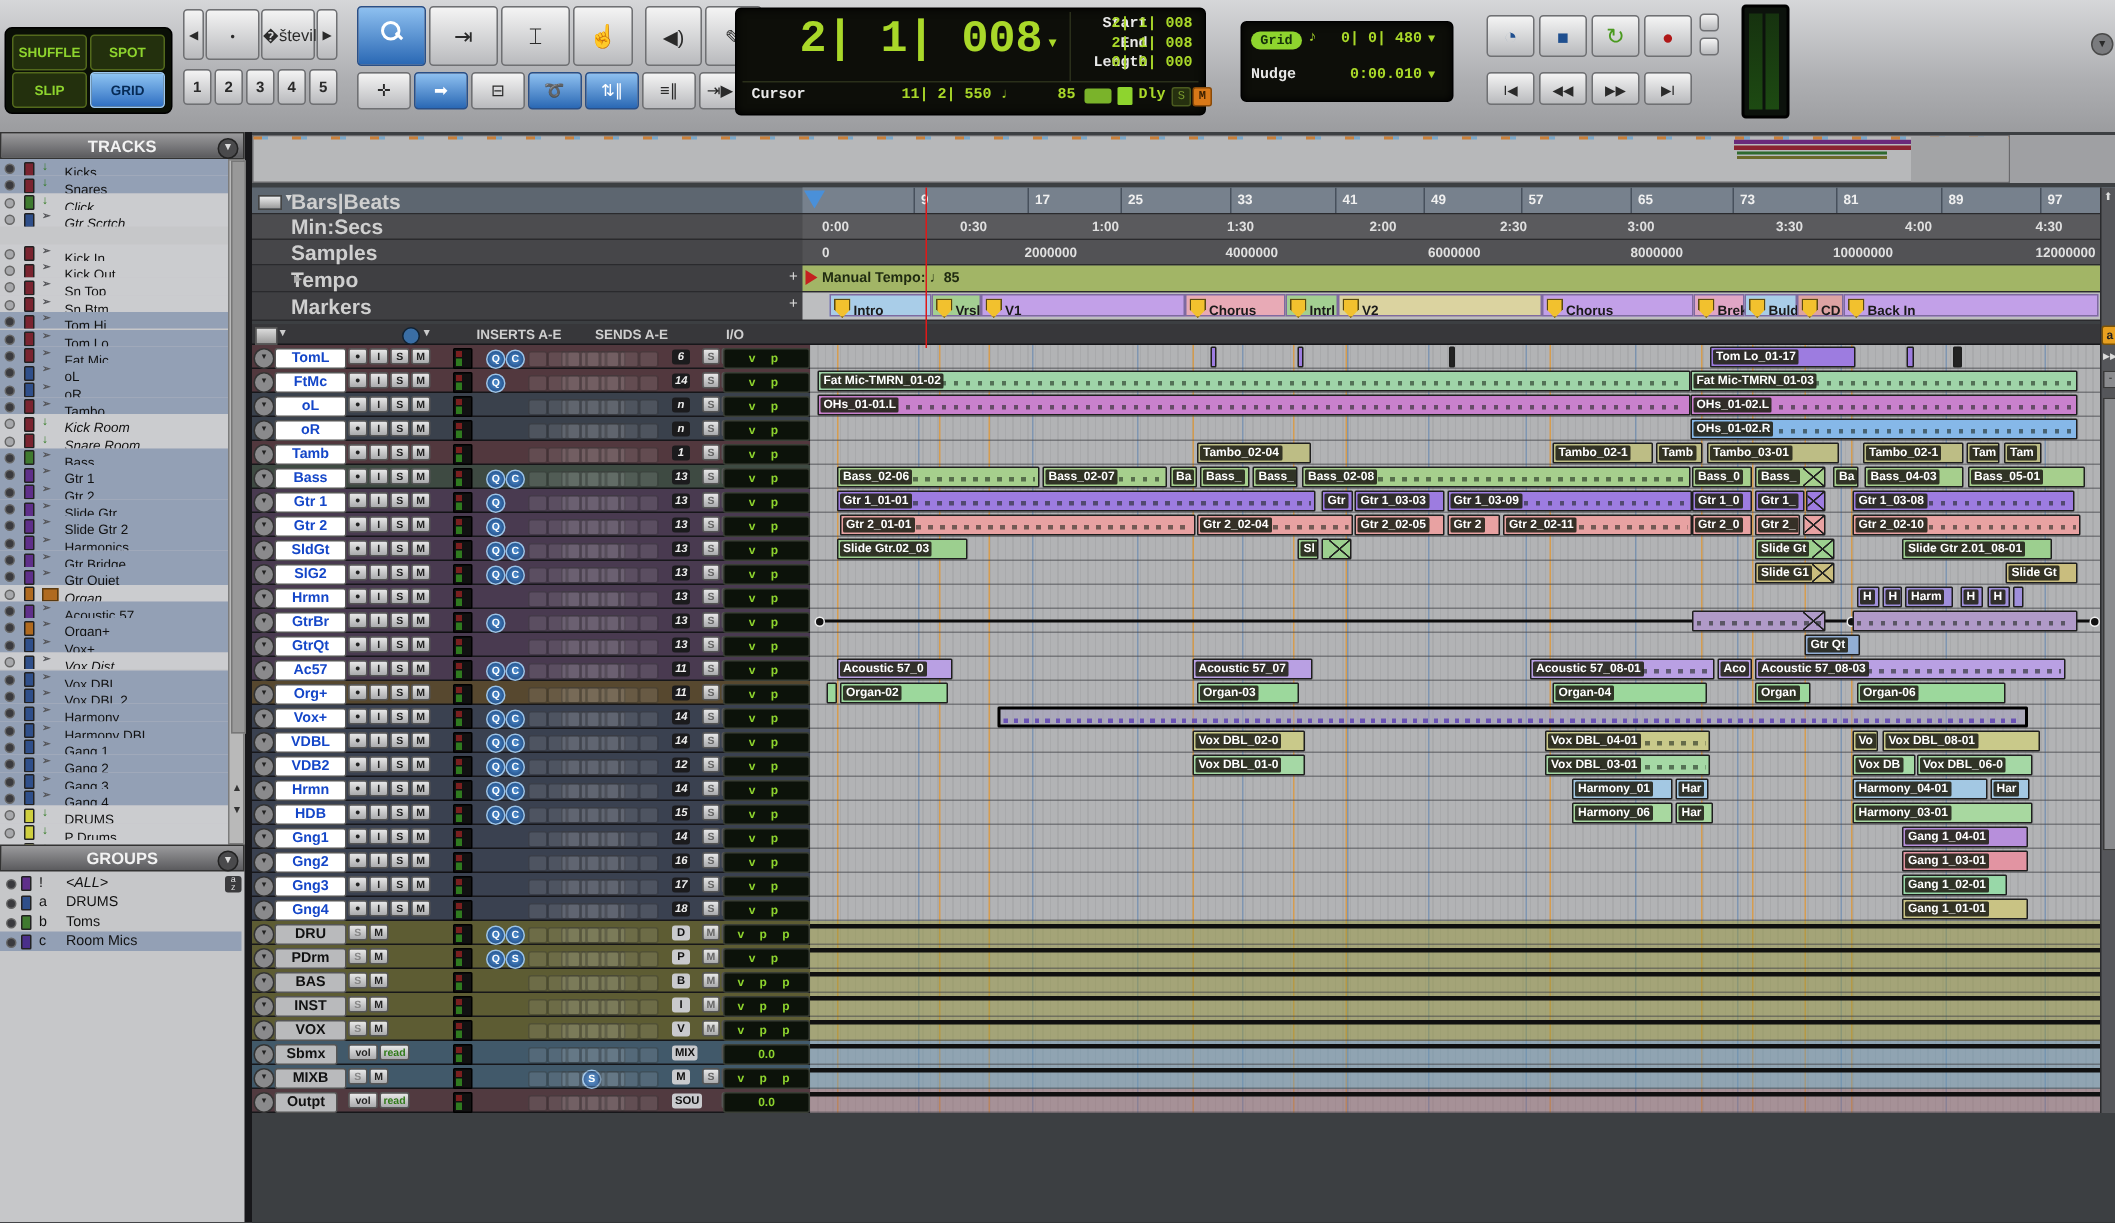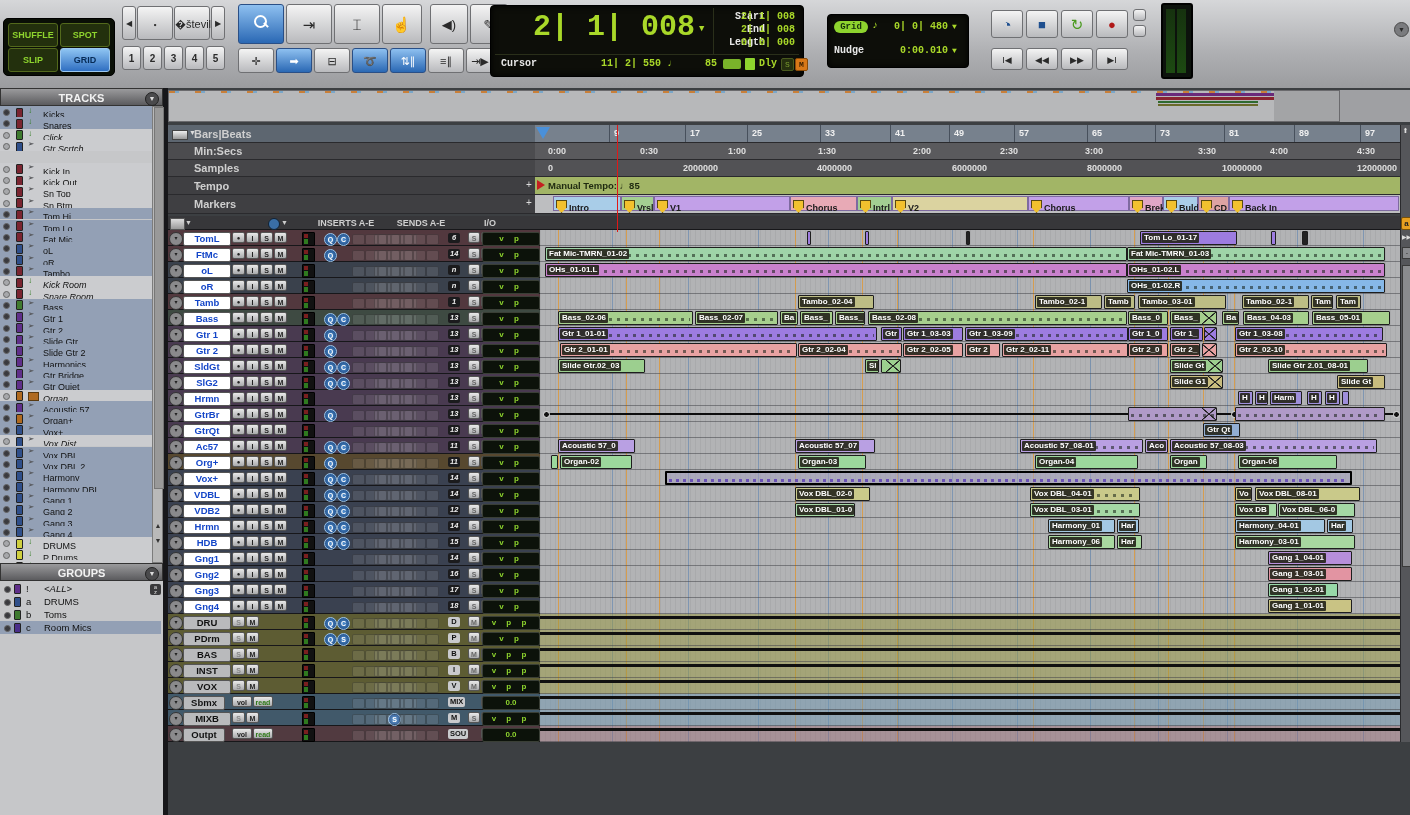--- a/index.html
+++ b/index.html
@@ -29,21 +29,21 @@
   .circbtn{position:absolute;right:3px;top:3px;width:12px;height:12px;border-radius:50%;background:#4a4a4c;color:#ddd;
            font-size:7px;line-height:12px;text-align:center;border:1px solid #222;}
   .sbrow{position:absolute;left:0;width:152px;height:11.35px;font-size:9px;color:#111;overflow:hidden;white-space:nowrap;}
   .sbrow .dot{position:absolute;left:3px;top:3px;width:5px;height:5px;border-radius:50%;}
   .sbrow .chip{position:absolute;left:16px;top:1.5px;width:5px;height:8px;border-radius:1px;border:0.5px solid #222;}
   .sbrow .tic{position:absolute;left:28px;top:0;width:12px;font-size:8px;font-weight:bold;}
   .sbrow .nm{position:absolute;left:43px;top:4px;line-height:11.3px;}
   .grprow{position:absolute;left:0;width:145px;height:13px;font-size:9.5px;color:#111;white-space:nowrap;}
   .scroll{background:#b9b9b9;border:1px solid #7c7c7c;box-sizing:border-box;}
   
-  .rlbl{color:#cfcfcf;font-size:11px;font-weight:bold;line-height:17px;padding-left:26px;box-sizing:border-box;}
+  .rlbl{color:#cfcfcf;font-size:14px;font-weight:bold;line-height:17px;padding-left:26px;box-sizing:border-box;}
   .tick{position:absolute;top:0;font-size:9px;font-weight:bold;color:#f0f0f0;line-height:17px;}
   .seg{position:absolute;top:1px;height:15px;border:1px solid #7e6aa0;box-sizing:border-box;}
   .seg span{font-size:9px;font-weight:bold;color:#1a1a1a;line-height:13px;white-space:nowrap;}
   .shield{display:inline-block;width:9px;height:11px;background:#f2c12e;border:1px solid #5a4a10;
           clip-path:polygon(0 0,100% 0,100% 55%,50% 100%,0 55%);vertical-align:-2px;margin:0 2px 0 2px;}
   
   .strip{position:absolute;left:0;width:372px;height:16px;border-bottom:1px solid #17171a;box-sizing:border-box;}
   .scirc{position:absolute;left:1px;top:2px;width:12px;height:12px;border-radius:50%;background:#8a8a8c;
          border:1px solid #333;color:#222;font-size:6px;text-align:center;line-height:11px;}
   .namebox{position:absolute;left:15px;top:1.5px;width:46px;height:12px;background:#fff;border-radius:2px;border:1px solid #555;
@@ -499,21 +499,21 @@
         </div>
         <div class="abs" style="left: 0px; top: 18px; width: 1242px; height: 17px; background: rgb(76, 76, 79); border-bottom: 1px solid rgb(42, 42, 45); box-sizing: border-box;">
           <div class="abs" style="left: 367px; top: 0px; right: 0px; height: 100%; background: rgb(90, 90, 93); overflow: hidden;">
             <div class="tick" style="left: 13px; color: rgb(224, 224, 224);">0:00</div>
             <div class="tick" style="left: 105px; color: rgb(224, 224, 224);">0:30</div>
             <div class="tick" style="left: 193px; color: rgb(224, 224, 224);">1:00</div>
             <div class="tick" style="left: 283px; color: rgb(224, 224, 224);">1:30</div>
             <div class="tick" style="left: 378px; color: rgb(224, 224, 224);">2:00</div>
             <div class="tick" style="left: 465px; color: rgb(224, 224, 224);">2:30</div>
             <div class="tick" style="left: 550px; color: rgb(224, 224, 224);">3:00</div>
-            <div class="tick" style="left: 663px; color: rgb(224, 224, 224); text-align: right;">3:30</div>
+            <div class="tick" style="left: 649px; color: rgb(224, 224, 224); text-align: right;">3:30</div>
             <div class="tick" style="left: 735px; color: rgb(224, 224, 224);">4:00</div>
             <div class="tick" style="left: 822px; color: rgb(224, 224, 224);">4:30</div>
           </div>
           <div class="abs rlbl" style="left: 0px; top: 0px; width: 120px; height: 17px; line-height: 17px;">Min:Secs</div>
         </div>
         <div class="abs" style="left: 0px; top: 35px; width: 1242px; height: 17px; background: rgb(70, 70, 73); border-bottom: 1px solid rgb(42, 42, 45); box-sizing: border-box;">
           <div class="abs" style="left: 367px; top: 0px; right: 0px; height: 100%; background: rgb(82, 82, 85); overflow: hidden;">
             <div class="tick" style="left: 13px; color: rgb(224, 224, 224);">0</div>
             <div class="tick" style="left: 148px; color: rgb(224, 224, 224);">2000000</div>
             <div class="tick" style="left: 282px; color: rgb(224, 224, 224);">4000000</div>
@@ -1708,21 +1708,21 @@
             <div class="cliplabel">Vox DBL_04-01</div>
           </div>
           <div class="clip" style="left: 695px; width: 17px; background: rgb(201, 201, 138);">
             <div class="cliplabel">Vo</div>
           </div>
           <div class="clip" style="left: 715px; width: 105px; background: rgb(201, 201, 138);">
             <div class="cliplabel">Vox DBL_08-01</div>
           </div>
         </div>
         <div class="lane" style="top: 272px;">
-          <div class="clip" style="left: 255px; width: 60px; background: rgb(165, 216, 165);">
+          <div class="clip" style="left: 255px; width: 75px; background: rgb(165, 216, 165);">
             <div class="cliplabel">Vox DBL_01-0</div>
           </div>
           <div class="clip" style="left: 490px; width: 110px; background: rgb(165, 216, 165);">
             <div class="wavebar"></div>
             <div class="cliplabel">Vox DBL_03-01</div>
           </div>
           <div class="clip" style="left: 695px; width: 42px; background: rgb(165, 216, 165);">
             <div class="cliplabel">Vox DB</div>
           </div>
           <div class="clip" style="left: 738px; width: 77px; background: rgb(165, 216, 165);">

